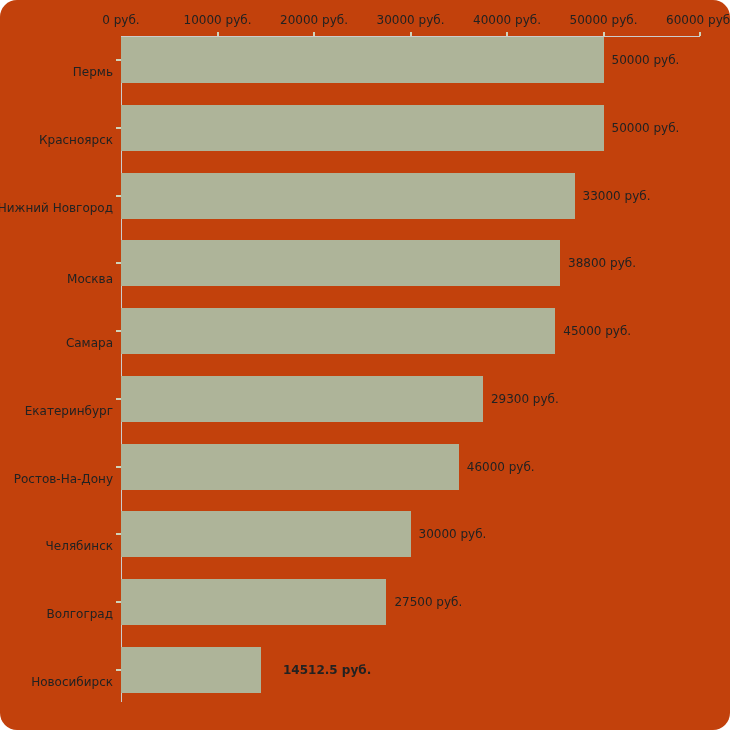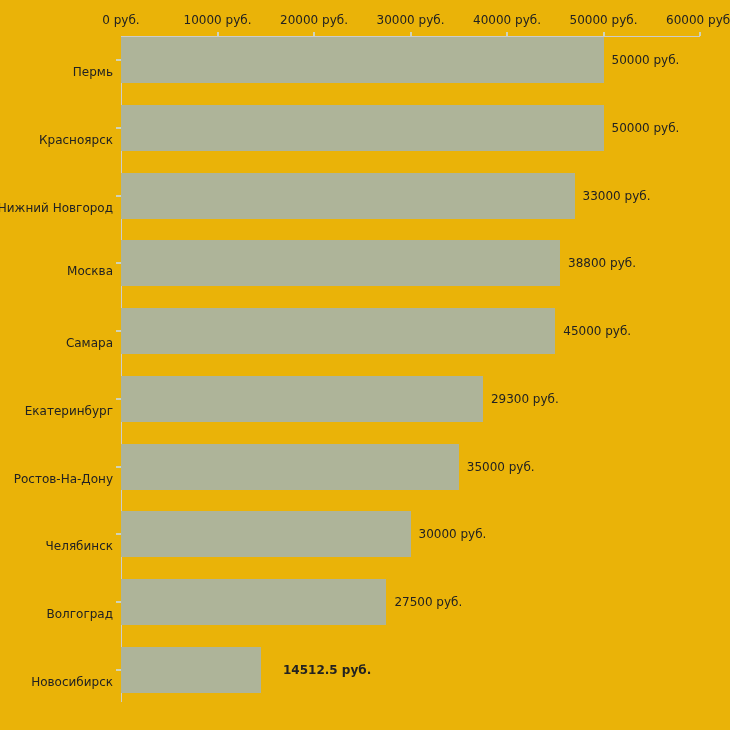--- a/index.html
+++ b/index.html
@@ -4,23 +4,24 @@
 <style>
   html, body {
     margin: 0;
     padding: 0;
     background: #ffffff;
   }
   #screen {
     position: relative;
     width: 730px;
     height: 730px;
-    background: #eab308;
+    background: #c2410c;
     font-family: "DejaVu Sans", "Liberation Sans", sans-serif;
     overflow: hidden;
+    border-radius: 17px;
   }
   .xtick-label {
     position: absolute;
     top: 13px;
     transform: translateX(-50%);
     font-size: 12px;
     color: #222222;
     white-space: nowrap;
   }
   .x-axis-line {
@@ -86,34 +87,34 @@
     <div class="bar" style="left: 121px; top: 105px; width: 482.5px; height: 46px; background: rgb(174, 180, 153);"></div>
     <div class="ytick-mark" style="left: 116px; top: 127px; background: rgb(207, 211, 186);"></div>
     <div class="cat-label" style="left: 113px; top: 128px; color: rgb(34, 34, 34);">Красноярск</div>
     <div class="val-label" style="left: 611.5px; top: 128px; color: rgb(34, 34, 34);">50000 руб.</div>
     <div class="bar" style="left: 121px; top: 172.7px; width: 453.55px; height: 46px; background: rgb(174, 180, 153);"></div>
     <div class="ytick-mark" style="left: 116px; top: 194.7px; background: rgb(207, 211, 186);"></div>
     <div class="cat-label" style="left: 113px; top: 195.7px; color: rgb(34, 34, 34);">Нижний Новгород</div>
     <div class="val-label" style="left: 582.55px; top: 195.7px; color: rgb(34, 34, 34);">33000 руб.</div>
     <div class="bar" style="left: 121px; top: 240.4px; width: 439.075px; height: 46px; background: rgb(174, 180, 153);"></div>
     <div class="ytick-mark" style="left: 116px; top: 262.4px; background: rgb(207, 211, 186);"></div>
-    <div class="cat-label" style="left: 113px; top: 259px; color: rgb(34, 34, 34);">Москва</div>
+    <div class="cat-label" style="left: 113px; top: 267px; color: rgb(34, 34, 34);">Москва</div>
     <div class="val-label" style="left: 568.075px; top: 263.4px; color: rgb(34, 34, 34);">38800 руб.</div>
     <div class="bar" style="left: 121px; top: 308.1px; width: 434.25px; height: 46px; background: rgb(174, 180, 153);"></div>
     <div class="ytick-mark" style="left: 116px; top: 330.1px; background: rgb(207, 211, 186);"></div>
     <div class="cat-label" style="left: 113px; top: 331.1px; color: rgb(34, 34, 34);">Самара</div>
     <div class="val-label" style="left: 563.25px; top: 331.1px; color: rgb(34, 34, 34);">45000 руб.</div>
     <div class="bar" style="left: 121px; top: 375.8px; width: 361.875px; height: 46px; background: rgb(174, 180, 153);"></div>
     <div class="ytick-mark" style="left: 116px; top: 397.8px; background: rgb(207, 211, 186);"></div>
     <div class="cat-label" style="left: 113px; top: 398.8px; color: rgb(34, 34, 34);">Екатеринбург</div>
     <div class="val-label" style="left: 490.875px; top: 398.8px; color: rgb(34, 34, 34);">29300 руб.</div>
     <div class="bar" style="left: 121px; top: 443.5px; width: 337.75px; height: 46px; background: rgb(174, 180, 153);"></div>
     <div class="ytick-mark" style="left: 116px; top: 465.5px; background: rgb(207, 211, 186);"></div>
     <div class="cat-label" style="left: 113px; top: 466.5px; color: rgb(34, 34, 34);">Ростов-На-Дону</div>
-    <div class="val-label" style="left: 466.75px; top: 466.5px; color: rgb(34, 34, 34);">35000 руб.</div>
+    <div class="val-label" style="left: 466.75px; top: 466.5px; color: rgb(34, 34, 34);">46000 руб.</div>
     <div class="bar" style="left: 121px; top: 511.2px; width: 289.5px; height: 46px; background: rgb(174, 180, 153);"></div>
     <div class="ytick-mark" style="left: 116px; top: 533.2px; background: rgb(207, 211, 186);"></div>
     <div class="cat-label" style="left: 113px; top: 534.2px; color: rgb(34, 34, 34);">Челябинск</div>
     <div class="val-label" style="left: 418.5px; top: 534.2px; color: rgb(34, 34, 34);">30000 руб.</div>
     <div class="bar" style="left: 121px; top: 578.9px; width: 265.375px; height: 46px; background: rgb(174, 180, 153);"></div>
     <div class="ytick-mark" style="left: 116px; top: 600.9px; background: rgb(207, 211, 186);"></div>
     <div class="cat-label" style="left: 113px; top: 601.9px; color: rgb(34, 34, 34);">Волгоград</div>
     <div class="val-label" style="left: 394.375px; top: 601.9px; color: rgb(34, 34, 34);">27500 руб.</div>
     <div class="bar" style="left: 121px; top: 646.6px; width: 140.046px; height: 46px; background: rgb(174, 180, 153);"></div>
     <div class="ytick-mark" style="left: 116px; top: 668.6px; background: rgb(207, 211, 186);"></div>

